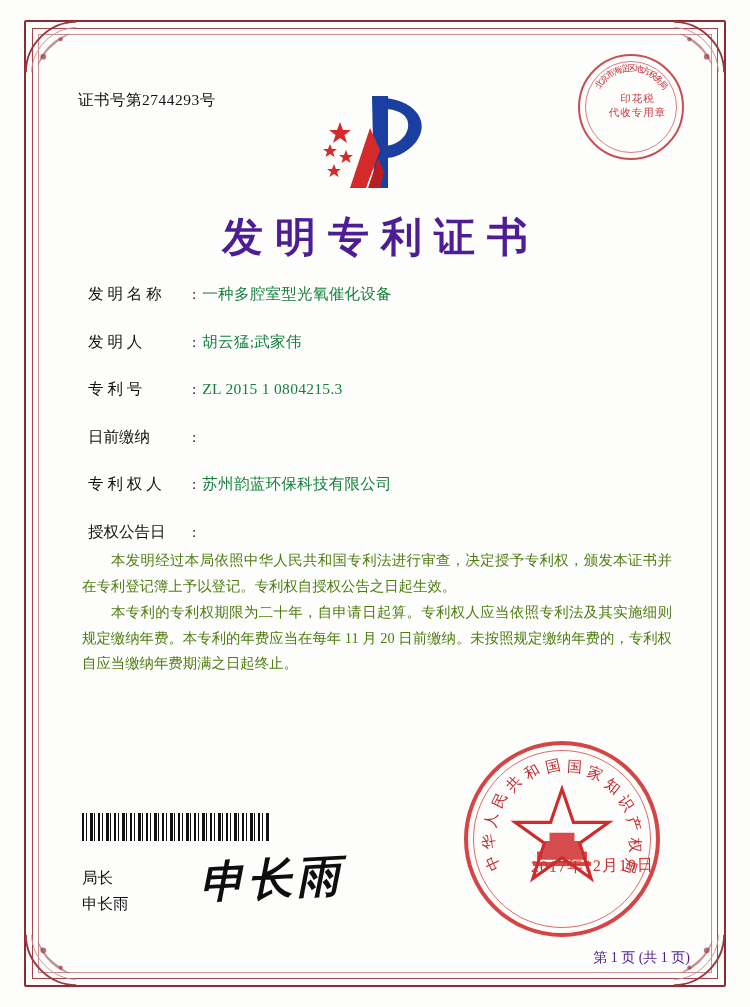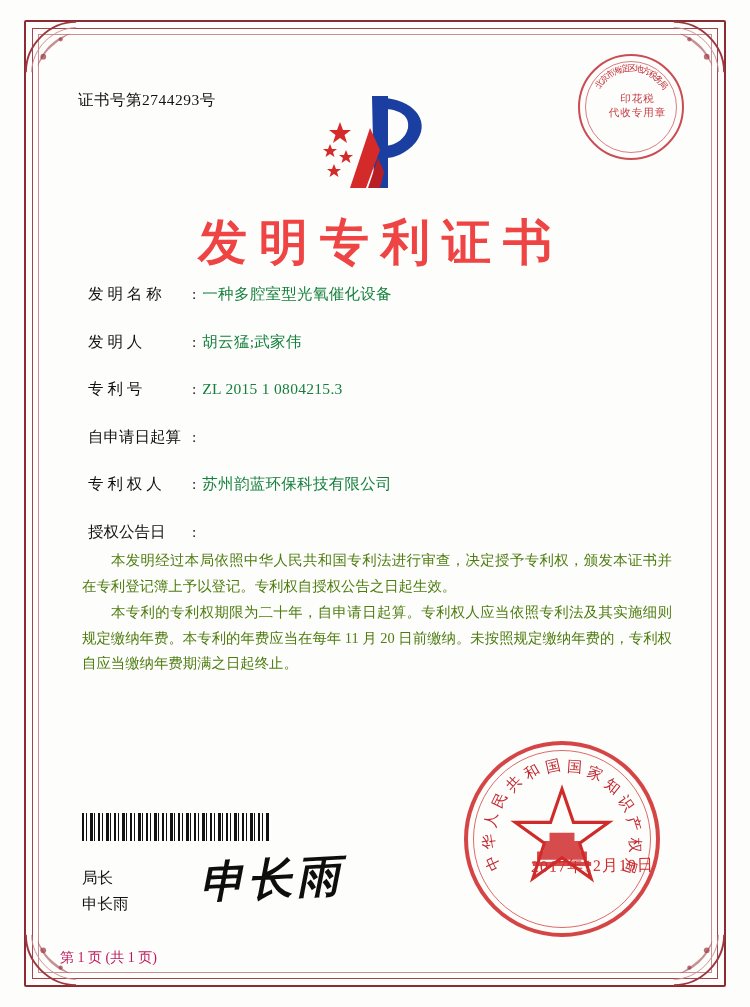--- a/index.html
+++ b/index.html
@@ -128,24 +128,24 @@
     width: 150px;
     height: 110px;
   }
 
   .title {
     position: absolute;
     left: 0;
     right: 0;
     top: 158px;
     text-align: center;
-    font-size: 49px;
+    font-size: 41px;
     letter-spacing: 12px;
     font-weight: bold;
-    color: #ef4444;
+    color: #4c1d95;
     font-family: "DejaVu Serif", "Liberation Serif", serif;
     text-indent: 12px;
   }
 
   .fields {
     position: absolute;
     left: 28px;
     right: 10px;
     top: 232px;
   }
@@ -264,23 +264,23 @@
     letter-spacing: 1px;
     transform: rotate(-1deg);
     white-space: nowrap;
   }
 
   .page-footer {
     position: absolute;
     left: 0;
     right: 0;
     bottom: -8px;
-    text-align: left;
+    text-align: right;
     font-size: 14px;
-    color: #be185d;
+    color: #4c1d95;
   }
 
   .arc-char {
     position: absolute;
     left: 50%;
     top: 50%;
     transform-origin: 0 0;
     font-size: 9px;
     color: #c0262e;
     white-space: nowrap;
@@ -386,21 +386,21 @@
         <span class="field-label">发 明 人</span>
         <span class="field-colon">:</span>
         <span class="field-value">胡云猛;武家伟</span>
       </div>
       <div class="field-row">
         <span class="field-label">专 利 号</span>
         <span class="field-colon">:</span>
         <span class="field-value">ZL 2015 1 0804215.3</span>
       </div>
       <div class="field-row">
-        <span class="field-label">自申请日起算</span>
+        <span class="field-label">日前缴纳</span>
         <span class="field-colon">:</span>
       </div>
       <div class="field-row">
         <span class="field-label">专 利 权 人</span>
         <span class="field-colon">:</span>
         <span class="field-value">苏州韵蓝环保科技有限公司</span>
       </div>
       <div class="field-row">
         <span class="field-label">授权公告日</span>
         <span class="field-colon">:</span>

